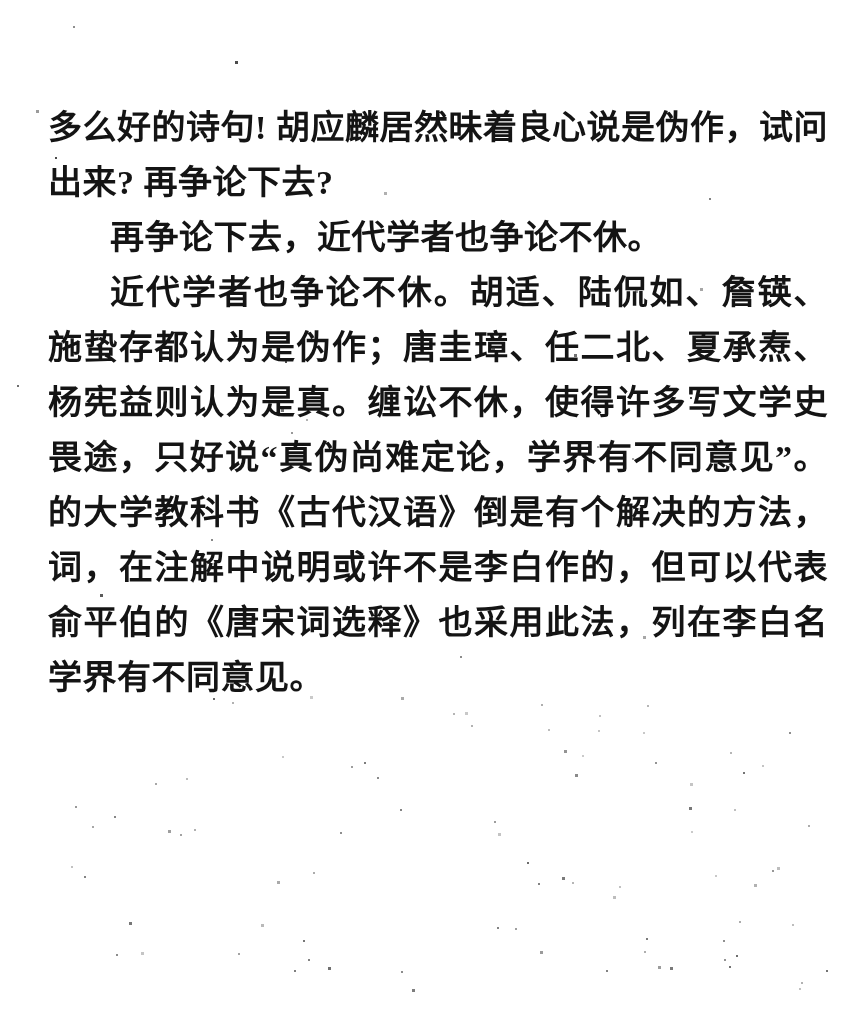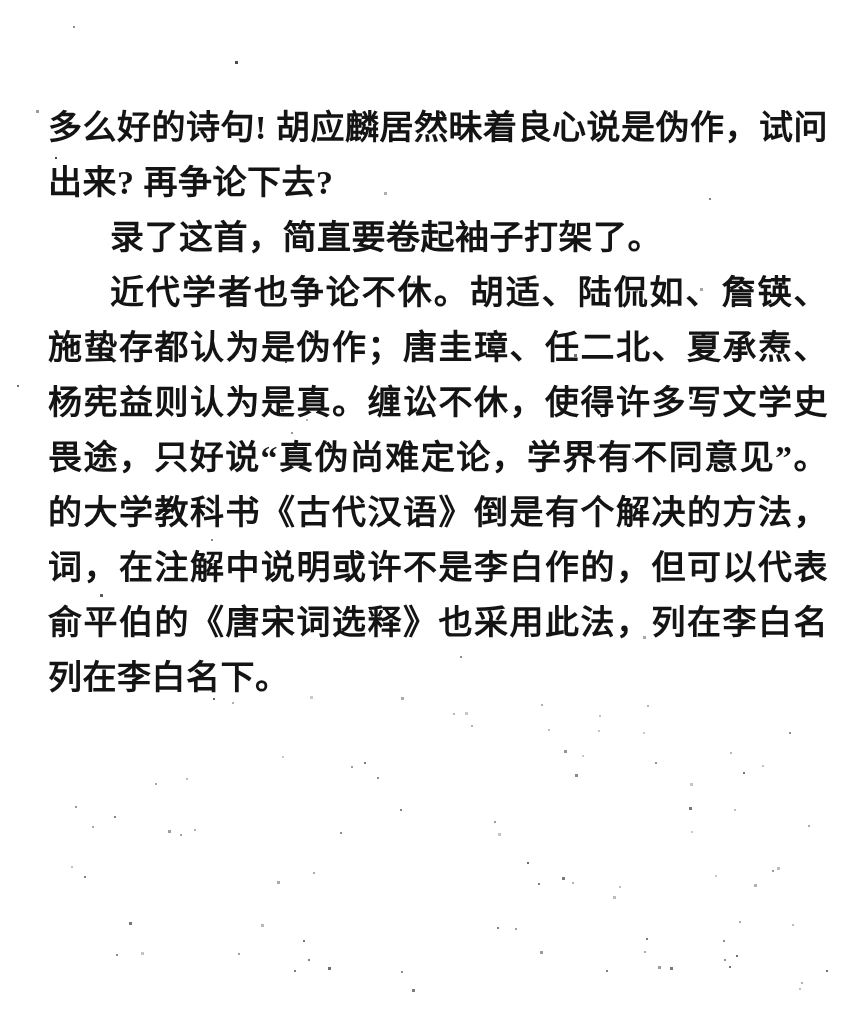--- a/index.html
+++ b/index.html
@@ -53,29 +53,29 @@
     background: #2a2a2a;
   }
 </style>
 </head>
 <body style="background: rgb(255, 255, 255);">
 
 <div class="page">
   <div class="text-column" id="text-column" style="color: rgb(20, 20, 20);">
       <div class="text-line justified">多么好的诗句! 胡应麟居然昧着良心说是伪作，试问谁作得</div>
       <div class="text-line">出来? 再争论下去?</div>
-      <div class="text-line indented">录了这首，简直要卷起袖子打架了。</div>
+      <div class="text-line indented">再争论下去，近代学者也争论不休。</div>
       <div class="text-line justified indented">近代学者也争论不休。胡适、陆侃如、詹锳、俞平伯、</div>
       <div class="text-line justified">施蛰存都认为是伪作；唐圭璋、任二北、夏承焘、龙榆生、</div>
       <div class="text-line justified">杨宪益则认为是真。缠讼不休，使得许多写文学史的视之为</div>
       <div class="text-line justified">畏途，只好说“真伪尚难定论，学界有不同意见”。王力主编</div>
       <div class="text-line justified">的大学教科书《古代汉语》倒是有个解决的方法，录了这首</div>
       <div class="text-line justified">词，在注解中说明或许不是李白作的，但可以代表早期的词。</div>
       <div class="text-line justified">俞平伯的《唐宋词选释》也采用此法，列在李白名下，并未</div>
-      <div class="text-line">列在李白名下。</div>
+      <div class="text-line">学界有不同意见。</div>
     </div>
   <div class="noise-layer" id="noise-layer">
       <div class="speck" style="left: 492px; top: 347px; width: 3px; height: 3px; opacity: 0.7;"></div>
       <div class="speck" style="left: 632px; top: 458px; width: 2px; height: 2px; opacity: 0.43;"></div>
       <div class="speck" style="left: 55px; top: 157px; width: 2px; height: 2px; opacity: 0.85;"></div>
       <div class="speck" style="left: 597px; top: 446px; width: 2px; height: 2px; opacity: 0.48;"></div>
       <div class="speck" style="left: 100px; top: 594px; width: 3px; height: 3px; opacity: 0.77;"></div>
       <div class="speck" style="left: 384px; top: 192px; width: 3px; height: 3px; opacity: 0.37;"></div>
       <div class="speck" style="left: 643px; top: 636px; width: 3px; height: 3px; opacity: 0.41;"></div>
       <div class="speck" style="left: 291px; top: 432px; width: 2px; height: 2px; opacity: 0.48;"></div>

